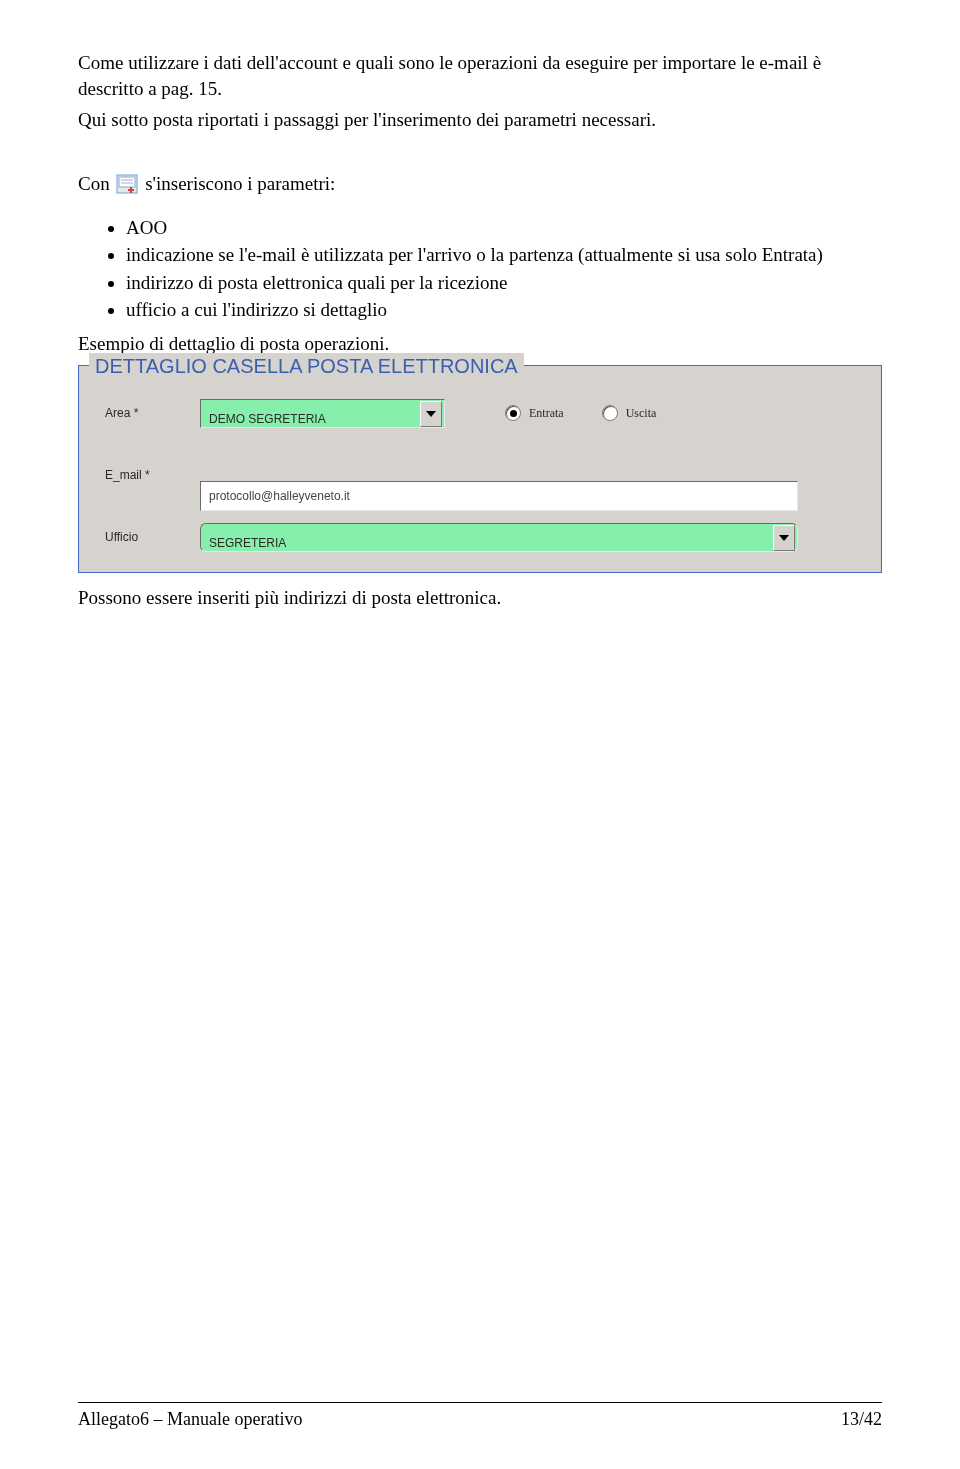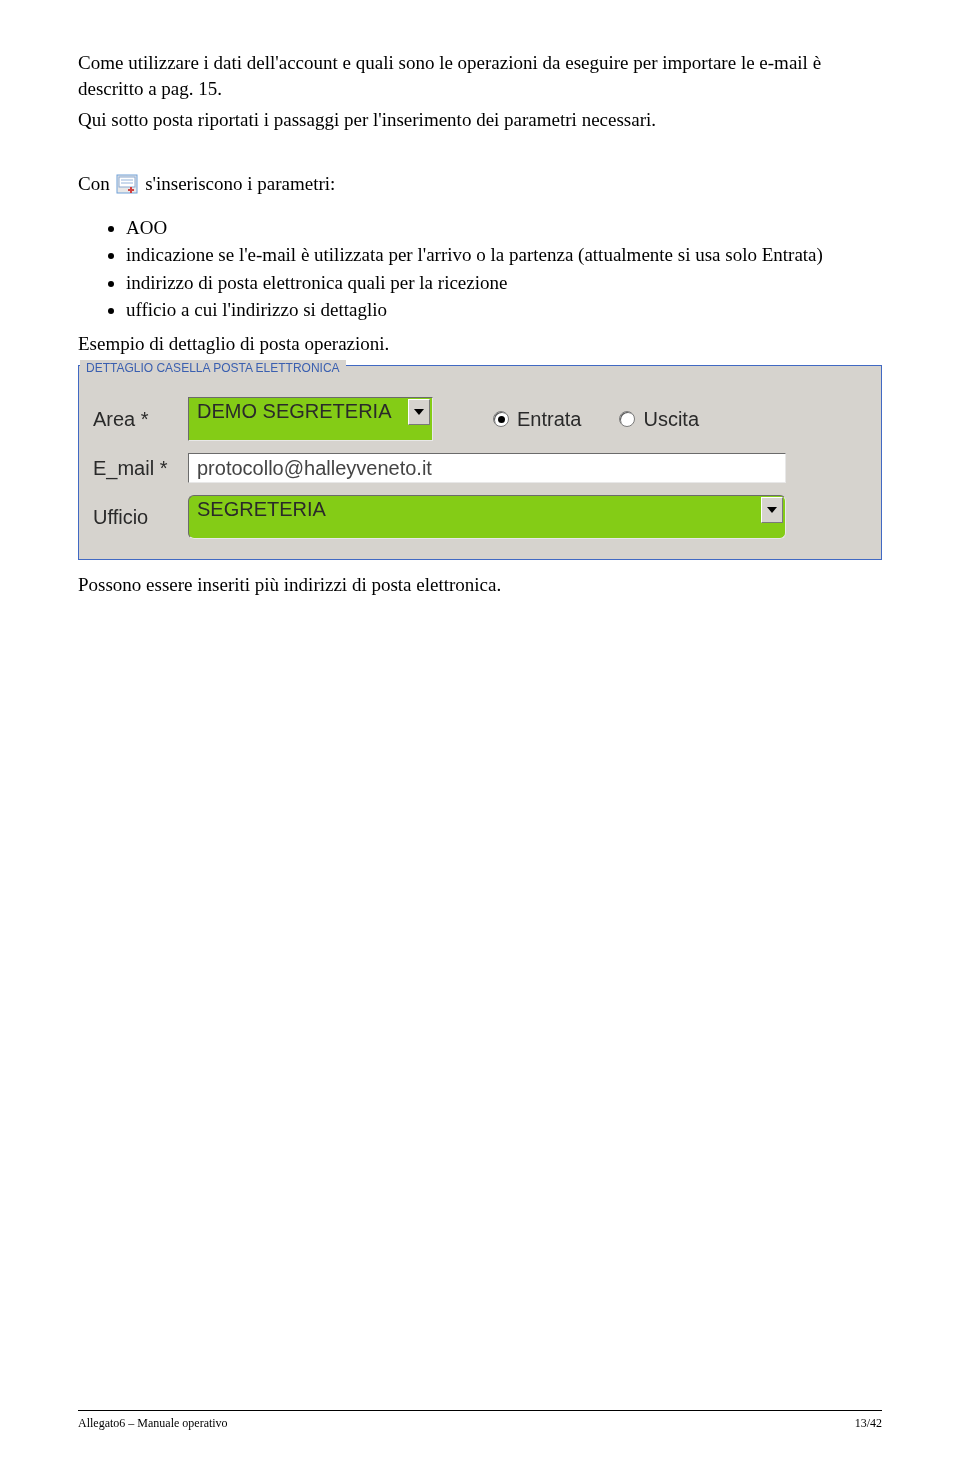--- a/index.html
+++ b/index.html
@@ -28,49 +28,49 @@
   .form-panel {
     border: 1px solid #4169c3;
     background: #d6d3ce;
     margin: 8px 0 12px 0;
     padding-bottom: 14px;
     position: relative;
   }
   .panel-title {
     position: relative;
     top: -13px;
-    left: 1px;
+    left: 10px;
     background: #d6d3ce;
     color: #3a5fb0;
     font-family: Arial, sans-serif;
-    font-size: 12px;
+    font-size: 20px;
     padding: 0 6px;
     display: inline-block;
   }
   .form-row {
     display: flex;
     align-items: center;
-    padding: 6px 14px 6px 14px;
+    padding: 6px 14px 6px 26px;
     font-family: Arial, sans-serif;
-    font-size: 20px;
+    font-size: 12px;
     color: #2a2a2a;
   }
   .form-label {
     width: 95px;
     flex: 0 0 95px;
   }
   .form-select {
-    height: 44px;
-    background: #84cc16;
+    height: 29px;
+    background: #86efac;
     border-top: 1px solid #6b6b6b;
     border-left: 1px solid #6b6b6b;
     border-right: 1px solid #e8e8e8;
     border-bottom: 1px solid #e8e8e8;
     display: flex;
-    align-items: flex-start;
+    align-items: flex-end;
     padding: 0 0 0 8px;
     position: relative;
   }
   .select-arrow {
     width: 22px;
     height: 26px;
     background: #d6d3ce;
     border: 1px solid #fff;
     border-right-color: #7a7a7a;
     border-bottom-color: #7a7a7a;
@@ -89,25 +89,27 @@
     background: #fff;
     border-top: 1px solid #6b6b6b;
     border-left: 1px solid #6b6b6b;
     border-right: 1px solid #e8e8e8;
     border-bottom: 1px solid #e8e8e8;
     padding: 0 8px;
     display: flex;
     align-items: center;
     width: 598px;
     color: #444;
+    margin-top: 41px;
   }
   .radio-group {
     display: flex;
     gap: 38px;
     margin-left: 60px;
+    font-family: Liberation Serif, serif;
   }
   .radio-item {
     display: flex;
     align-items: center;
     gap: 8px;
   }
   .radio-dot {
     width: 16px;
     height: 16px;
     border-radius: 50%;
@@ -128,21 +130,21 @@
   }
   .footer {
     position: absolute;
     left: 78px;
     right: 78px;
     bottom: 38px;
     border-top: 1px solid #000;
     padding-top: 4px;
     display: flex;
     justify-content: space-between;
-    font-size: 12px;
+    font-size: 18px;
   }
 </style>
 </head>
 <body>
 
 <p class="para">
   <span>Come utilizzare i dati dell'account e quali sono le operazioni da eseguire per importare le e-mail è descritto a pag. 15.</span>
 </p>
 <p class="para">
   <span>Qui sotto posta riportati i passaggi per l'inserimento dei parametri necessari.</span>

